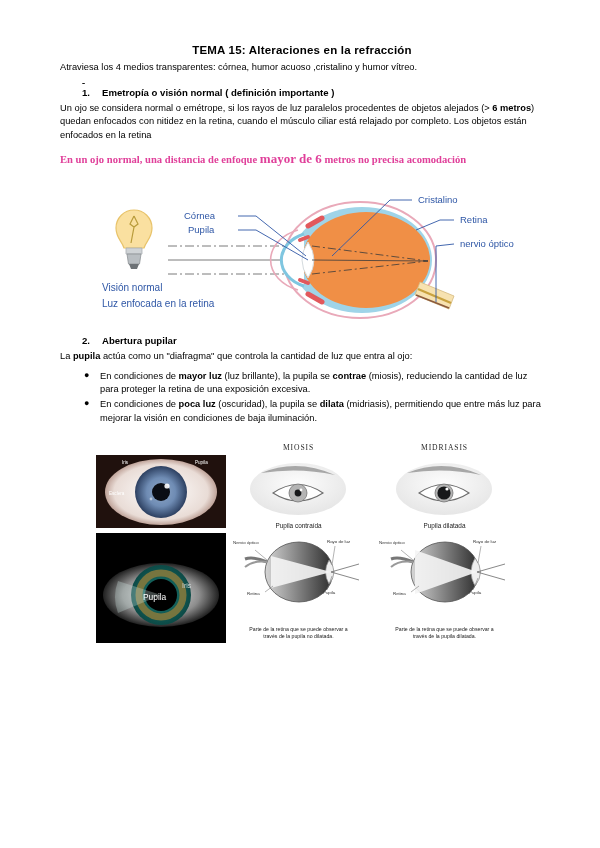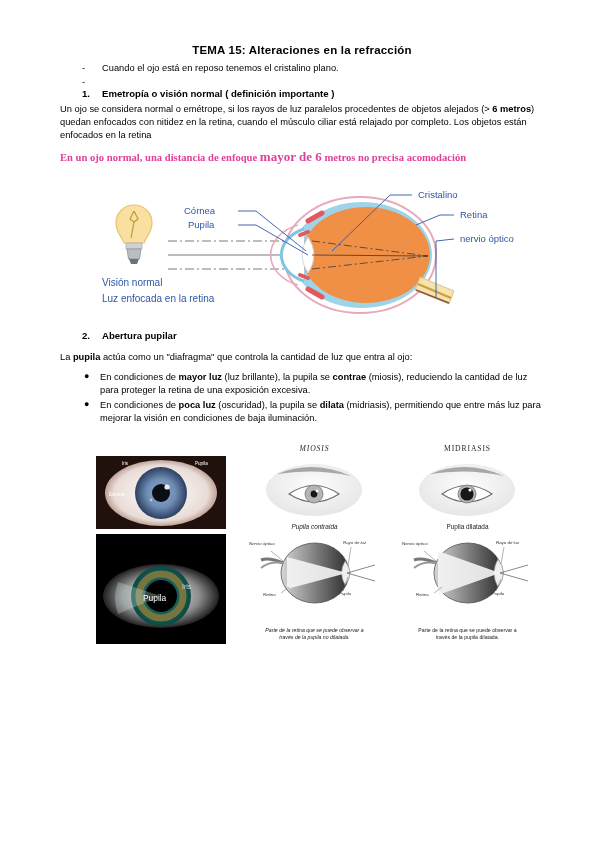--- a/index.html
+++ b/index.html
@@ -25,21 +25,21 @@
   .dashlist li .dash { position:absolute; left:22px; }
 
   .numhead {
     font-size:9.6px; font-weight:bold; margin:13px 0 4px 0; padding-left:22px;
     position:relative;
   }
   .numhead .num { position:absolute; left:22px; }
   .numhead .txt { margin-left:20px; display:inline-block; }
 
   .pinkline {
-    color:#e0409a; font-size:10.6px; line-height:14px; margin:7px 0 0 0;
+    color:#e0409a; font-size:10.6px; line-height:20px; margin:7px 0 0 0;
     font-family:"Liberation Serif", serif; font-weight:bold;
   }
   .pinkline .big { font-size:13px; }
 
   .bulletlist { margin:7px 0 0 0; padding:0; list-style:none; }
   .bulletlist li {
     font-size:9.3px; line-height:13.2px; padding-left:40px; position:relative;
     margin-bottom:2px;
   }
   .bulletlist li .bul { position:absolute; left:24px; top:-1px; font-size:9px; }
@@ -58,45 +58,46 @@
   .photo-iris {
     position:absolute; left:36px; top:90px; width:130px; height:110px;
     background:#000; overflow:hidden;
   }
   .irislabel {
     position:absolute; left:0; right:0; top:5px; text-align:center;
     color:#fff; font-size:7.4px; line-height:10px; font-family:"Liberation Sans",sans-serif;
   }
 
   .mio-col { position:absolute; top:0; width:135px; }
-  .mio-col.left { left:187px;font-style:italic; }
-  .mio-col.right { left:340px; }
+  .mio-col.left { left:171px; }
+  .mio-col.right { left:317px; }
   .mio-title {
     text-align:center; font-family:"Liberation Serif", serif;
     font-size:7.6px; letter-spacing:.9px; color:#2a2a2a; margin-bottom:3px;
   }
   .mio-cap {
     text-align:center; font-size:6.4px; color:#1a1a1a; margin-top:1px;
   }
   .mio-sub {
     font-size:5.2px; color:#222; line-height:7px; text-align:center;
     margin-top:2px; padding:0 18px;
   }
   .lbl { font-size:4.4px; fill:#333; font-family:"Liberation Sans", sans-serif; }
 </style>
 </head>
 <body>
 
 <div class="page">
 
   <h1 class="title">TEMA 15: Alteraciones en la refracción</h1>
 
+  <p class="body">Atraviesa los 4 medios transparentes: córnea, humor acuoso ,cristalino y humor vítreo.</p>
 
   <ul class="dashlist">
-    <li><span class="dash">-</span><span>Cuando el ojo está en reposo tenemos el cristalino plano.</span></li>
+    <li><span class="dash">-</span></li>
     <li><span class="dash">-</span></li>
   </ul>
 
   <div class="numhead">
     <span class="num">1.</span>
     <span class="txt">Emetropía o visión normal ( definición importante )</span>
   </div>
 
   <p class="body"><span>Un ojo se considera normal o emétrope, si los rayos de luz paralelos procedentes de objetos alejados (&gt; </span><b>6 metros</b><span>) quedan enfocados con nitidez en la retina, cuando el músculo ciliar está relajado por completo. Los objetos están enfocados en la retina</span></p>
 
@@ -164,21 +165,21 @@
       <text x="42" y="101" font-size="10" fill="#2f57a6" font-family="Liberation Sans, sans-serif">Visión normal</text>
       <text x="42" y="117" font-size="10" fill="#2f57a6" font-family="Liberation Sans, sans-serif">Luz enfocada en la retina</text>
     </svg>
   </div>
 
   <div class="numhead">
     <span class="num">2.</span>
     <span class="txt">Abertura pupilar</span>
   </div>
 
-  <p class="body" style="margin-top:10px"><span>La </span><b>pupila</b><span> actúa como un "diafragma" que controla la cantidad de luz que entra al ojo:</span></p>
+  <p class="body" style="margin-top:4px"><span>La </span><b>pupila</b><span> actúa como un "diafragma" que controla la cantidad de luz que entra al ojo:</span></p>
 
   <ul class="bulletlist">
     <li>
       <span class="bul">●</span>
       <span>En condiciones de </span><b>mayor luz</b><span> (luz brillante), la pupila se </span><b>contrae</b><span> (miosis), reduciendo la cantidad de luz para proteger la retina de una exposición excesiva.</span>
     </li>
     <li>
       <span class="bul">●</span>
       <span>En condiciones de </span><b>poca luz</b><span> (oscuridad), la pupila se </span><b>dilata</b><span> (midriasis), permitiendo que entre más luz para mejorar la visión en condiciones de baja iluminación.</span>
     </li>

